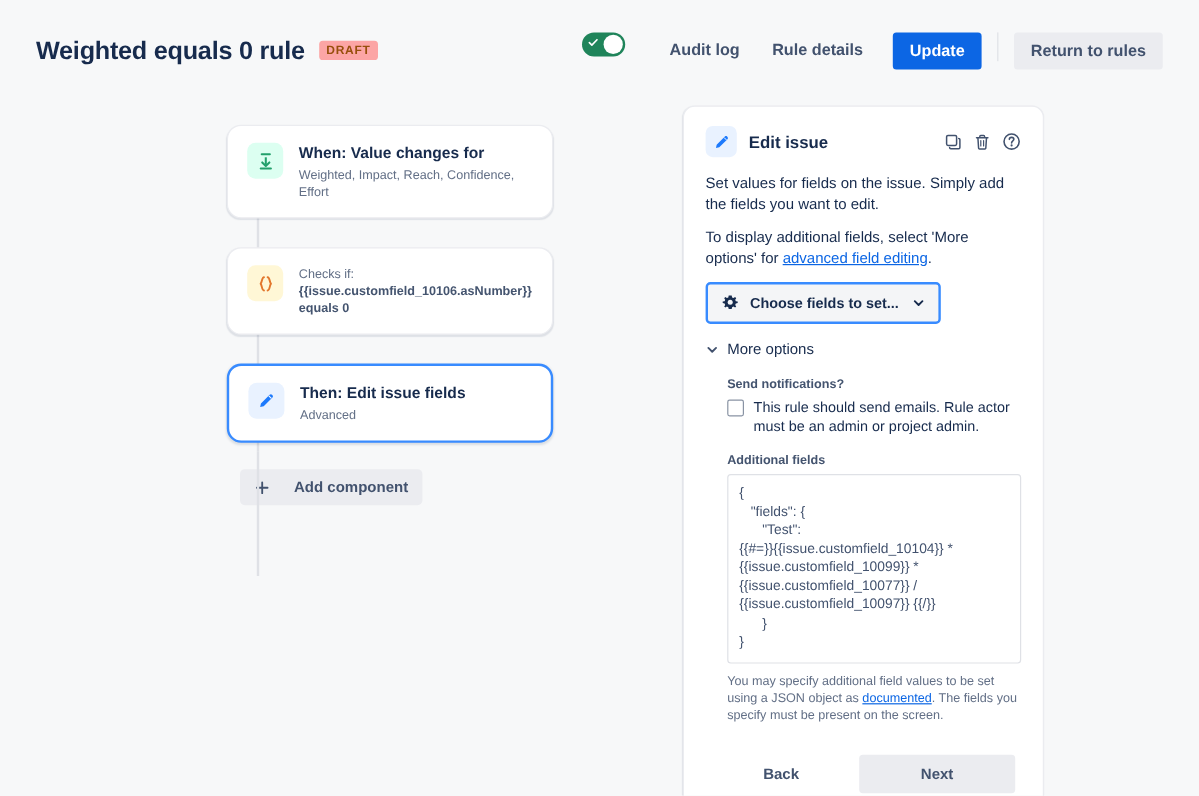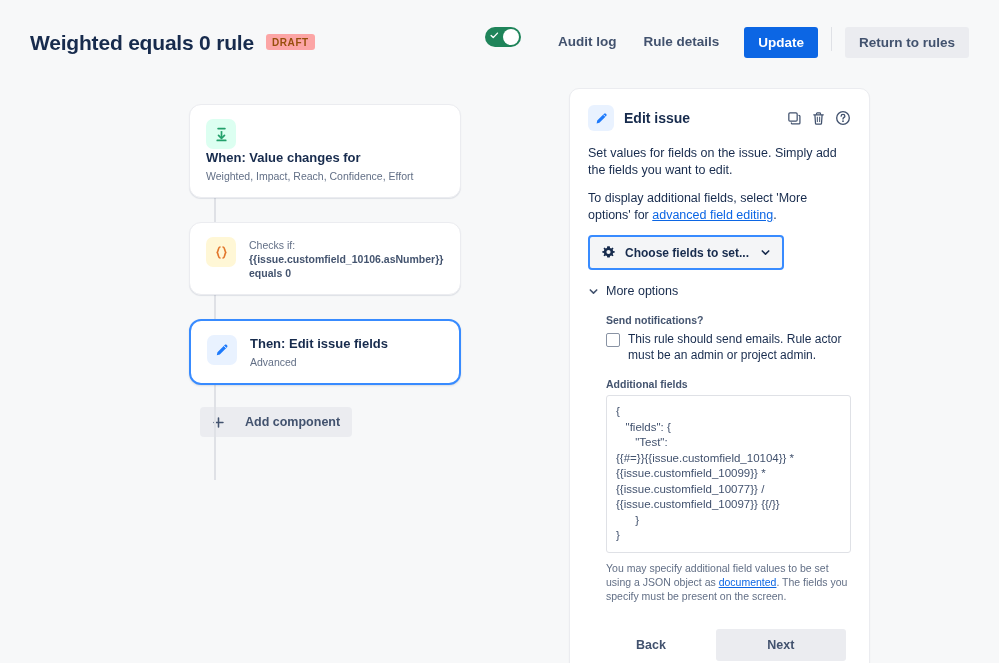--- a/index.html
+++ b/index.html
@@ -148,21 +148,21 @@
     display: flex;
     align-items: flex-start;
     padding: 14px 16px;
     cursor: pointer;
     box-sizing: border-box;
   }
   .flow-card.selected {
     border: 2px solid #388bff;
     box-shadow: 0 1px 2px rgba(9,30,66,0.12);
   }
-  .card-when  { margin-bottom: 24px; flex-direction: column; }
+  .card-when  { margin-bottom: 24px; }
   .card-if    { margin-bottom: 24px; }
   .card-then  { margin-bottom: 22px; }
 
   .card-icon {
     width: 30px;
     height: 30px;
     border-radius: 7px;
     flex: none;
     margin-right: 13px;
     display: flex;

